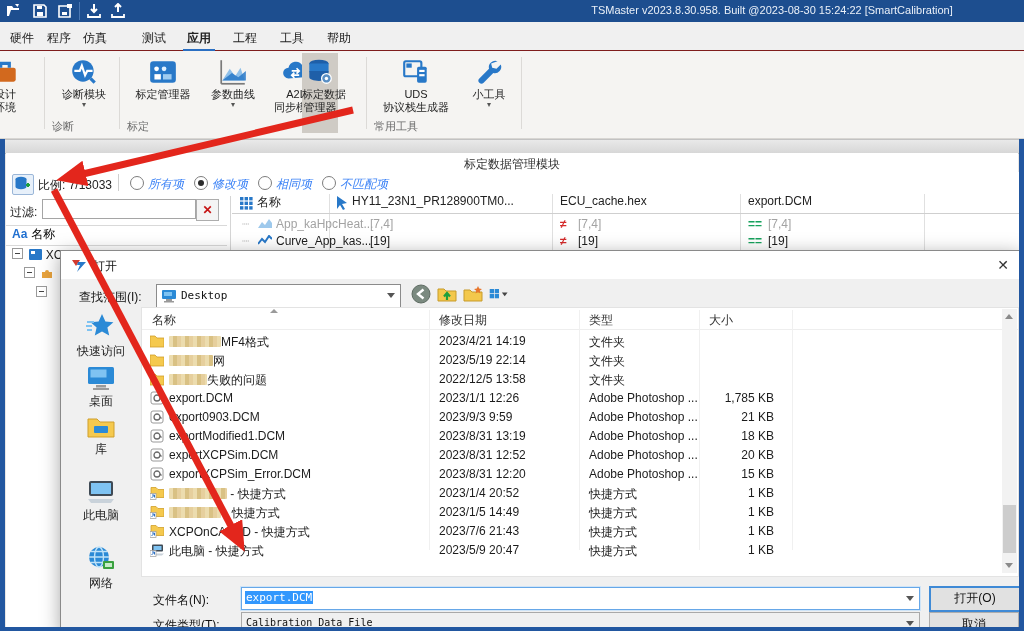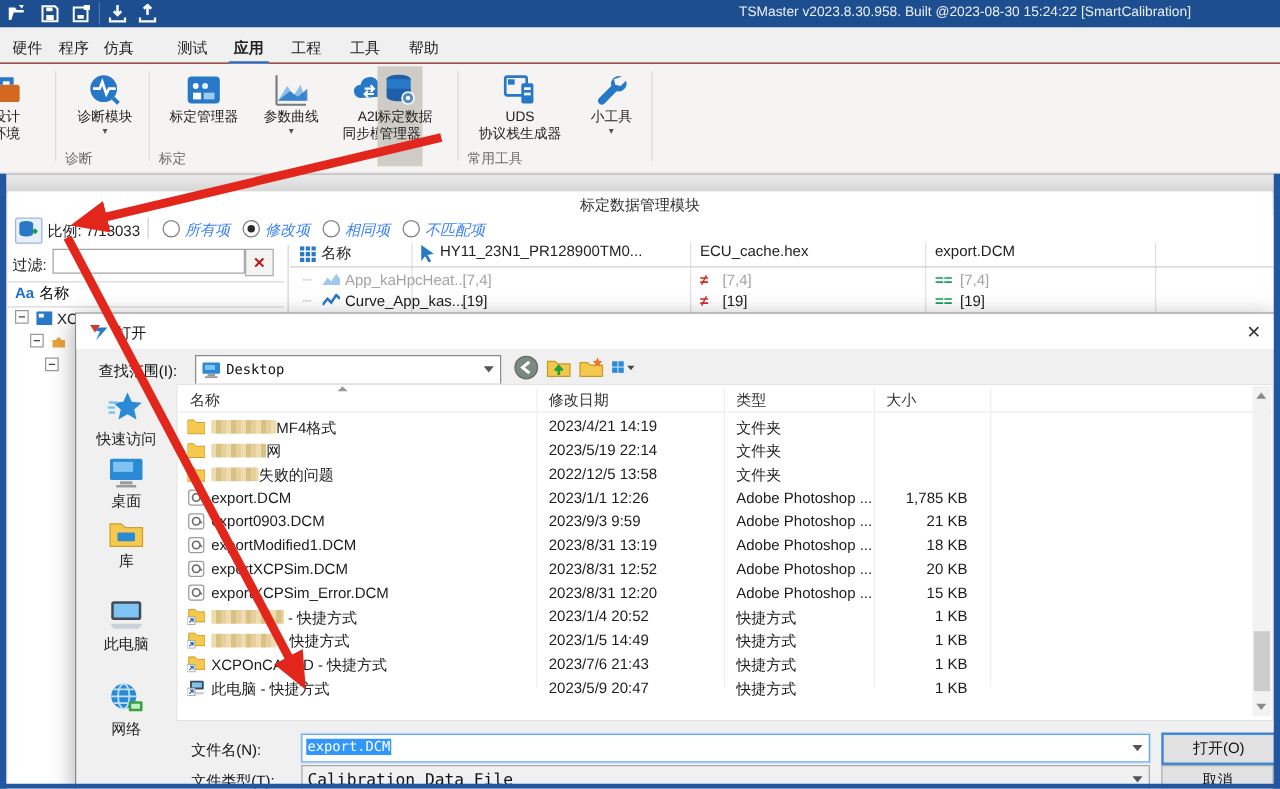--- a/index.html
+++ b/index.html
@@ -7,21 +7,21 @@
        font-family:"Liberation Sans",sans-serif;background:#e9e7e5;
        -webkit-font-smoothing:antialiased;}
   .abs{position:absolute;}
   
   .titlebar{left:0;top:0;width:1024px;height:22px;background:#1d4e8f;color:#fff;}
   .tb-ic{position:absolute;top:3px;width:16px;height:16px;}
   .tb-sep{position:absolute;top:2px;width:1px;height:18px;background:#4a77b3;}
   .tb-title{position:absolute;top:4px;left:520px;width:504px;text-align:center;
             font-size:11px;color:#eaf0f8;white-space:nowrap;}
   
-  .menubar{left:0;top:22px;width:1024px;height:28px;background:#f0f0f0;border-bottom:4px solid #7f1d1d;}
+  .menubar{left:0;top:22px;width:1024px;height:28px;background:#f0f0f0;border-bottom:1px solid #7f1d1d;}
   .menu-item{position:absolute;top:6px;font-size:12px;color:#222;padding:2px 4px;}
   .menu-item.active{border-bottom:2px solid #2a6fc2;font-weight:bold;}
   
   .ribbon{left:0;top:51px;width:1024px;height:87px;background:#f5f4f2;border-bottom:1px solid #d8d6d3;}
   .rb-btn{position:absolute;top:2px;height:80px;text-align:center;}
   .rb-btn.pressed{background:#cfcbc5;}
   .rb-ic{display:block;margin:4px auto 1px auto;width:30px;height:30px;}
   .rb-l{font-size:11px;color:#222;line-height:13px;white-space:nowrap;}
   .rb-caret{font-size:8px;color:#555;line-height:8px;}
   .rb-sep{position:absolute;top:6px;width:1px;height:72px;background:#dcdad7;}
@@ -96,21 +96,21 @@
           background:repeating-linear-gradient(90deg,#ecdcae 0 4px,#d9c184 4px 8px,#e6cf9d 8px 12px);filter:blur(.6px);}
   .vscroll{position:absolute;right:1px;top:1px;width:15px;height:264px;background:#f2f2f2;}
   .vs-arrow{position:absolute;left:3px;width:0;height:0;border-left:4px solid transparent;border-right:4px solid transparent;}
   .vs-thumb{position:absolute;left:1px;width:13px;height:48px;background:#cdcdcd;}
   
   .fn-label{position:absolute;left:92px;top:341px;font-size:12px;color:#111;}
   .ft-label{position:absolute;left:92px;top:366px;font-size:12px;color:#111;}
   .fn-combo{position:absolute;left:180px;top:336px;width:677px;height:21px;background:#fff;border:1px solid #66a7e8;box-shadow:0 0 0 1px #cfe4f7;}
   .fn-sel{position:absolute;left:3px;top:3px;background:#3297fd;color:#fff;font-family:"DejaVu Sans Mono",monospace;font-size:11px;padding:0 1px;}
   .ft-combo{position:absolute;left:180px;top:361px;width:677px;height:21px;background:#f0f0f0;border:1px solid #a9a9a9;}
-  .ft-text{position:absolute;left:4px;top:4px;font-family:"DejaVu Sans Mono",monospace;font-size:13px;color:#111;}
+  .ft-text{position:absolute;left:4px;top:4px;font-family:"DejaVu Sans Mono",monospace;font-size:10px;color:#111;}
   .btn{position:absolute;left:868px;width:88px;height:22px;background:#e1e1e1;border:1px solid #adadad;
        font-size:12px;color:#111;text-align:center;line-height:22px;}
   .btn.primary{top:335px;border:2px solid #3f8ad6;line-height:20px;}
   .btn.cancel{top:361px;}
   
   .arrows{position:absolute;left:0;top:0;z-index:60;pointer-events:none;}
 </style>
 </head>
 <body>
 

